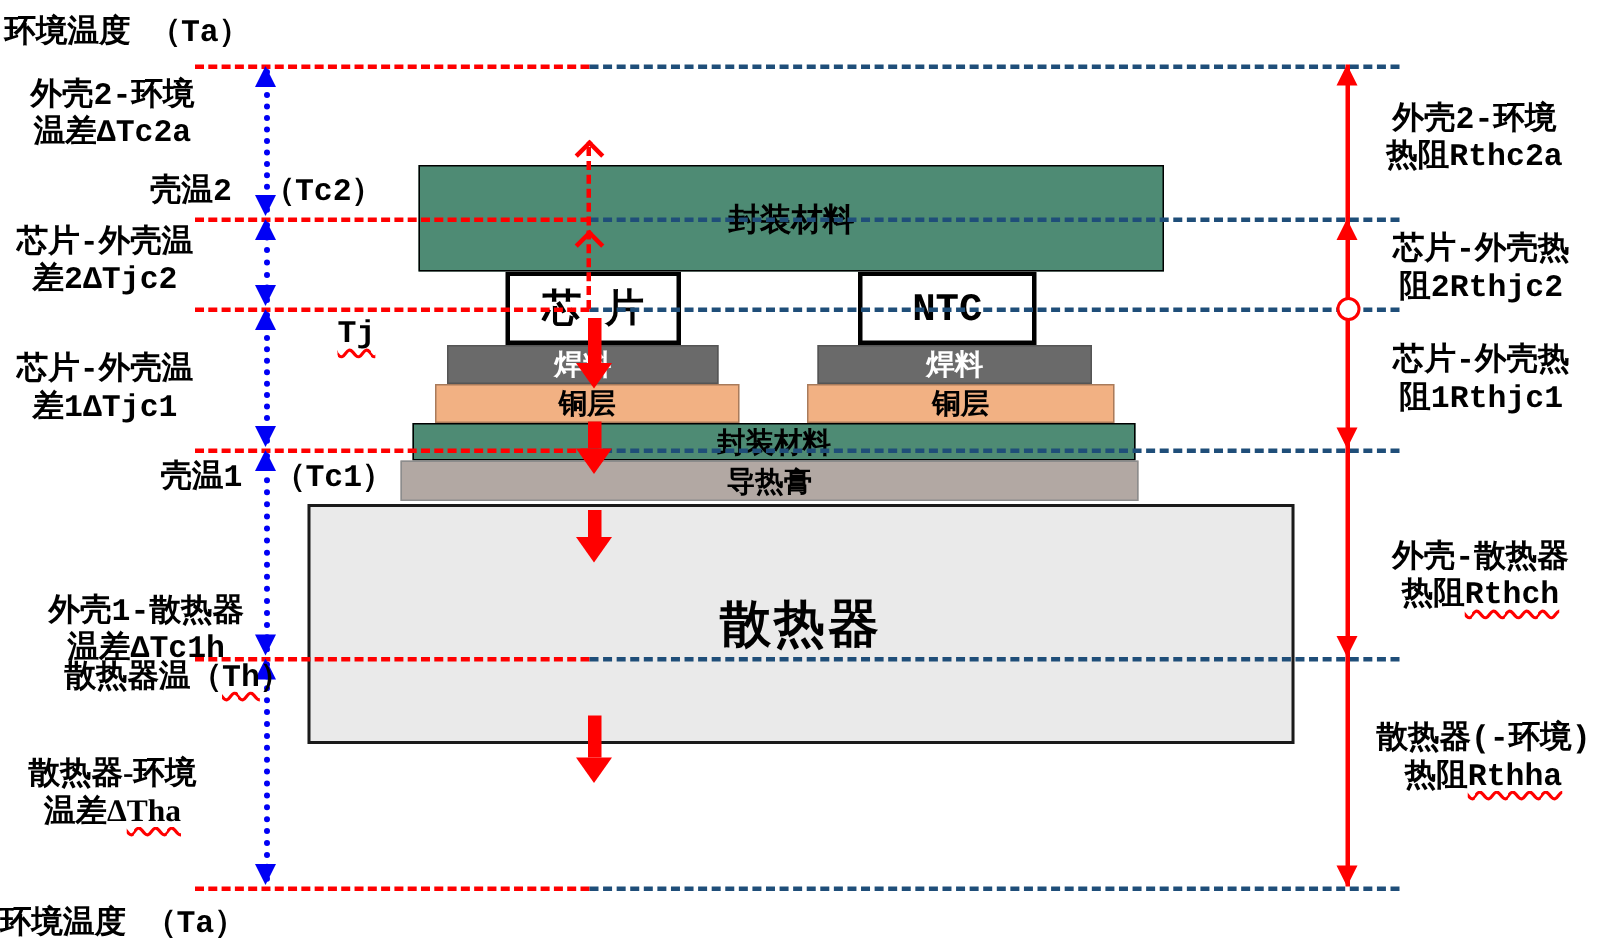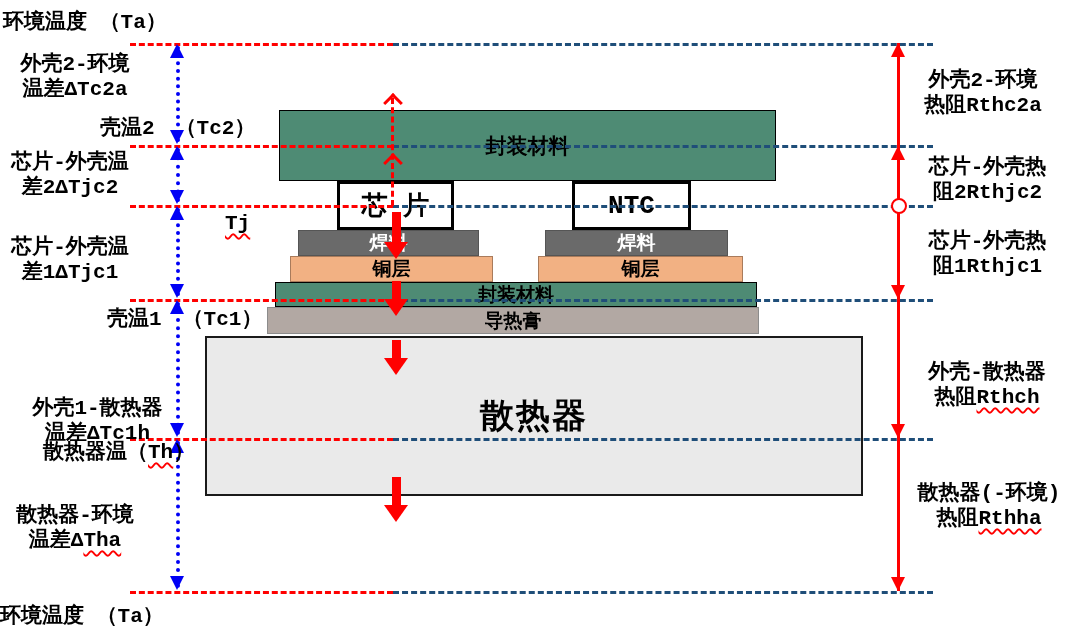--- a/index.html
+++ b/index.html
@@ -57,21 +57,21 @@
         text-decoration-skip-ink:none;}
   .l-amb-top{left:3px;top:10px;}
   .l-dtc2a{left:0;top:52px;width:150px;}
   .l-tc2{left:100px;top:116px;}
   .l-dtjc2{left:0;top:150px;width:140px;}
   .l-tj{left:225px;top:211px;}
   .l-dtjc1{left:0;top:235px;width:140px;}
   .l-tc1{left:107px;top:307px;}
   .l-dtc1h{left:0;top:352px;width:195px;margin-top:44px;}
   .l-th{left:43px;top:440px;}
-  .l-dtha{left:0;top:503px;width:150px;}
+  .l-dtha{left:0;top:503px;width:150px;font-family:Liberation Serif, serif;}
   .l-amb-bot{left:0;top:604px;}
   .r-rthc2a{left:903px;top:68px;width:160px;}
   .r-rthjc2{left:905px;top:155px;width:165px;}
   .r-rthjc1{left:905px;top:229px;width:165px;}
   .r-rthch{left:903px;top:360px;width:168px;text-align:center;}
   .r-rthha{left:900px;top:481px;width:178px;}
   .watermark{position:absolute;left:895px;top:605px;font-family:"Liberation Sans",sans-serif;
              font-weight:400;font-size:21px;color:#B9E2AF;z-index:4;}
 </style>
 </head>

